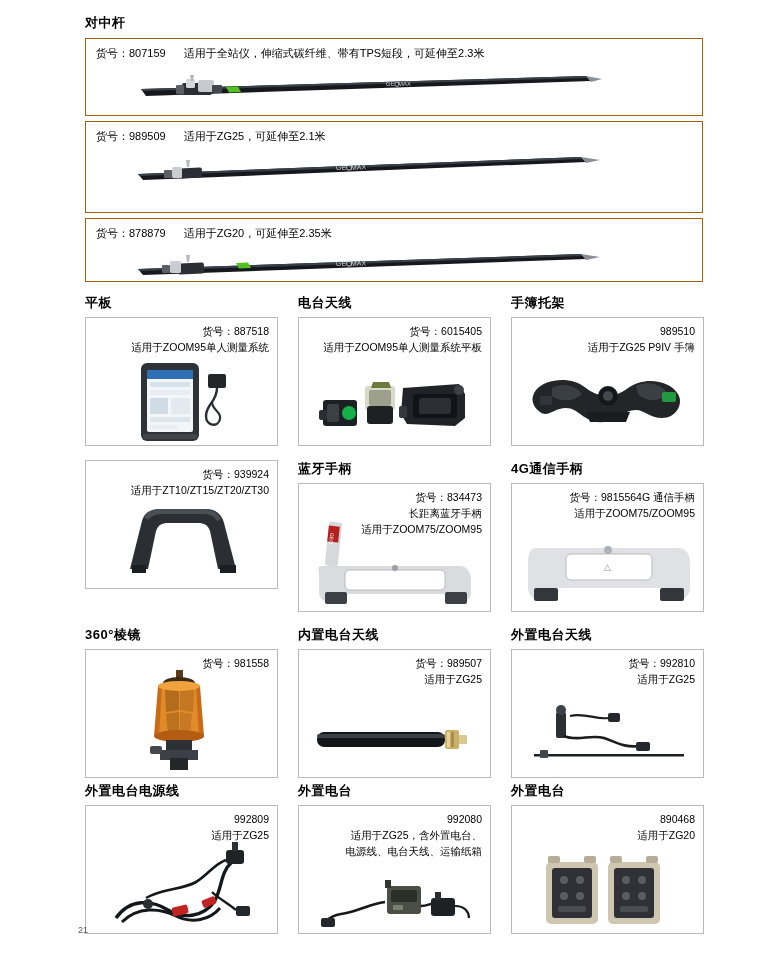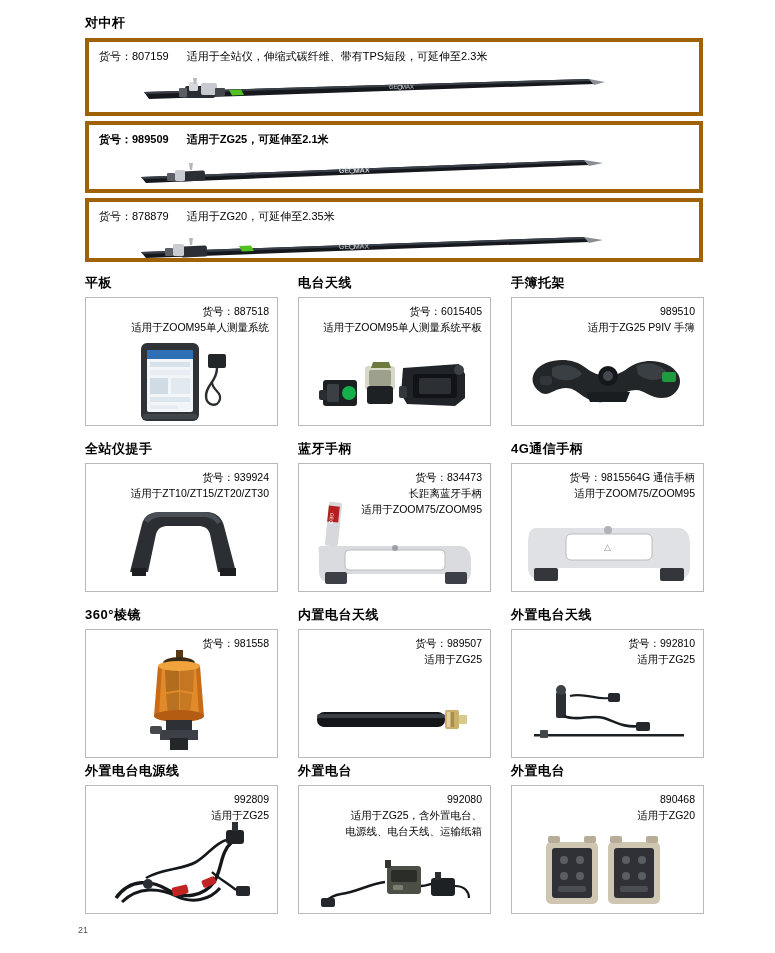--- a/index.html
+++ b/index.html
@@ -27,21 +27,21 @@
   .section-title {
     font-size: 13px;
     font-weight: bold;
     color: #000;
     margin: 0 0 6px 0;
     letter-spacing: 0.5px;
   }
 
   
   .wide-card {
-    border: 4px solid #a16207;
+    border: 1px solid #a16207;
     box-sizing: border-box;
     width: 618px;
     margin-bottom: 5px;
     position: relative;
     background: #fff;
   }
   .wide-card .card-text {
     font-size: 11px;
     padding: 7px 10px 0 10px;
     line-height: 1.4;
@@ -135,21 +135,21 @@
         <rect x="96" y="20" width="30" height="12" rx="2" fill="#2b2f35"></rect>
         <rect x="100" y="16" width="9" height="9" rx="1.5" fill="#d6d8db"></rect>
         <rect x="112" y="17" width="16" height="12" rx="2" fill="#c6c9cd"></rect>
         <rect x="90" y="22" width="8" height="9" rx="1" fill="#5c6066"></rect>
         <path d="M104 12 L108 12 L107 18 L105 18 Z" fill="#b4b7bb"></path>
         <rect x="126" y="22" width="10" height="8" rx="1" fill="#43474d"></rect>
       </svg>
     </div>
   </div>
 
-  <div class="wide-card" style="height:72px;font-weight:bold;">
+  <div class="wide-card" style="height:92px;">
     <div class="card-text">
       <span>货号：989509</span><span class="sp"></span><span>适用于ZG25，可延伸至2.1米</span>
     </div>
     <div class="pole-art">
       <svg width="618" height="42" viewBox="0 0 618 42" style="position:absolute;left:0;top:0;">
         <path d="M52 28 L495 11 L500 16 L57 34 Z" fill="#16181d"></path>
         <path d="M52 28 L495 11 L497 13 L54 30 Z" fill="#39404a"></path>
         <path d="M495 11 L514 14 L500 17 Z" fill="#8a8f96"></path>
         <text x="250" y="24" font-family="Liberation Sans, sans-serif" font-size="7" fill="#cfd2d6" transform="rotate(-2.2 250 24)">GE</text>
         <text x="265" y="24" font-family="Liberation Sans, sans-serif" font-size="7" fill="#cfd2d6" transform="rotate(-2.2 265 24)">MAX</text>
@@ -262,21 +262,20 @@
             <path d="M74 94 L118 94 L114 104 L78 104 Z" fill="#1a1d20"></path>
           </svg>
         </div>
       </div>
     </div>
   </div>
 
   <div class="grid-row" style="margin-top:14px;">
 
     <div class="grid-col">
-      <h2 class="section-title">全站仪提手</h2>
       <div class="card">
         <div class="card-text">
           <div>货号：939924</div>
           <div>适用于ZT10/ZT15/ZT20/ZT30</div>
         </div>
         <div class="art">
           <svg width="193" height="129" viewBox="0 0 193 129" style="position:absolute;left:0;top:0;">
             <path d="M44 108 L56 60 C58 52, 64 48, 74 48 L120 48 C130 48, 136 54, 138 62 L150 108 L132 108 L124 70 C122 64, 118 62, 112 62 L82 62 C76 62, 72 64, 70 70 L62 108 Z" fill="#2b2f33"></path>
             <path d="M46 104 L60 104 L60 112 L46 112 Z" fill="#1c1f22"></path>
             <path d="M134 104 L150 104 L150 112 L134 112 Z" fill="#1c1f22"></path>

